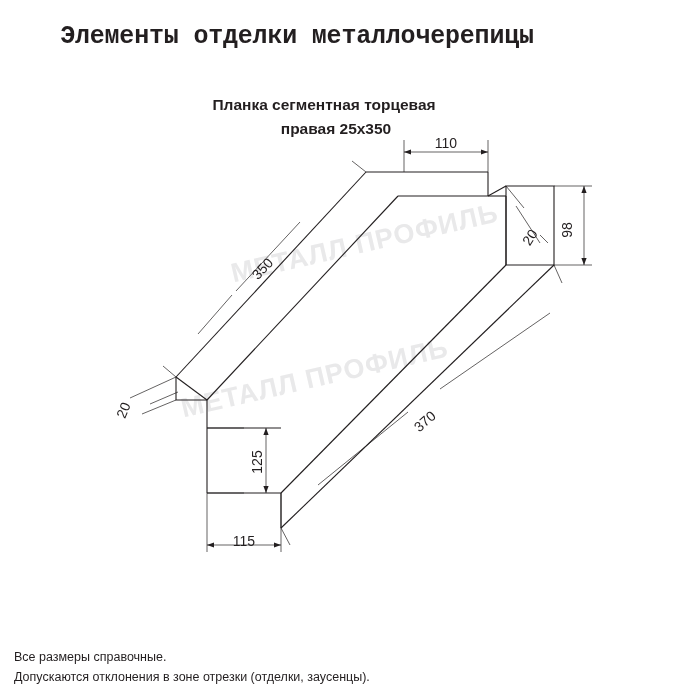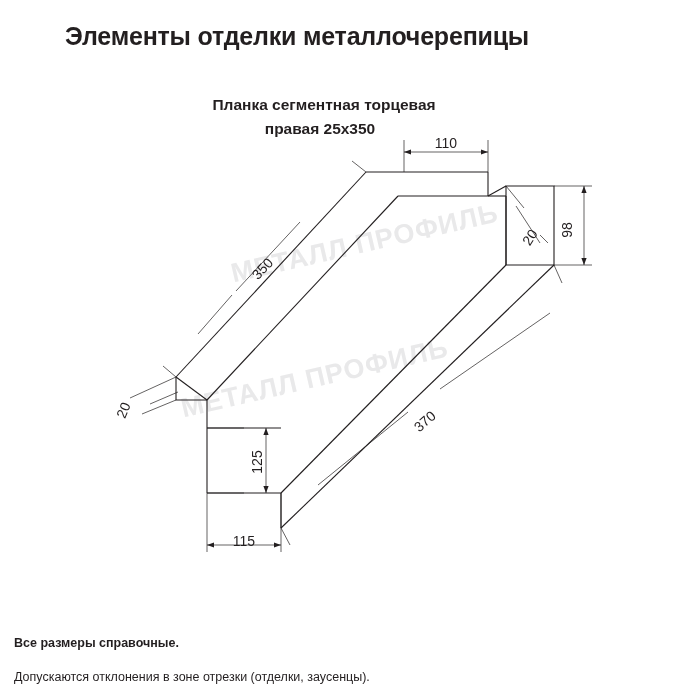--- a/index.html
+++ b/index.html
@@ -23,53 +23,55 @@
   }
   .title {
     position: absolute;
     left: 0;
     top: 22px;
     width: 594px;
     text-align: center;
     font-size: 25px;
     font-weight: bold;
     letter-spacing: -0.2px;
+    font-family: Liberation Mono, monospace;
   }
   .subtitle-1 {
     position: absolute;
     left: 0;
     top: 96px;
     width: 648px;
     text-align: center;
     font-size: 15.5px;
     font-weight: bold;
   }
   .subtitle-2 {
     position: absolute;
     left: 0;
     top: 120px;
     width: 640px;
     text-align: center;
     font-size: 15.5px;
     font-weight: bold;
+    padding-left: 16px;
   }
   .drawing {
     position: absolute;
     left: 0;
     top: 0;
     width: 700px;
     height: 700px;
   }
   .footnote {
     position: absolute;
     left: 14px;
     font-size: 12.5px;
     color: #231f20;
   }
-  .footnote.l1 { top: 636px; font-weight: bold; }
+  .footnote.l1 { top: 650px; }
   .footnote.l2 { top: 670px; }
   .wm {
     position: absolute;
     font-family: "Liberation Sans", sans-serif;
     font-weight: bold;
     color: #e9e9ea;
     letter-spacing: 1px;
     user-select: none;
     white-space: nowrap;
   }

